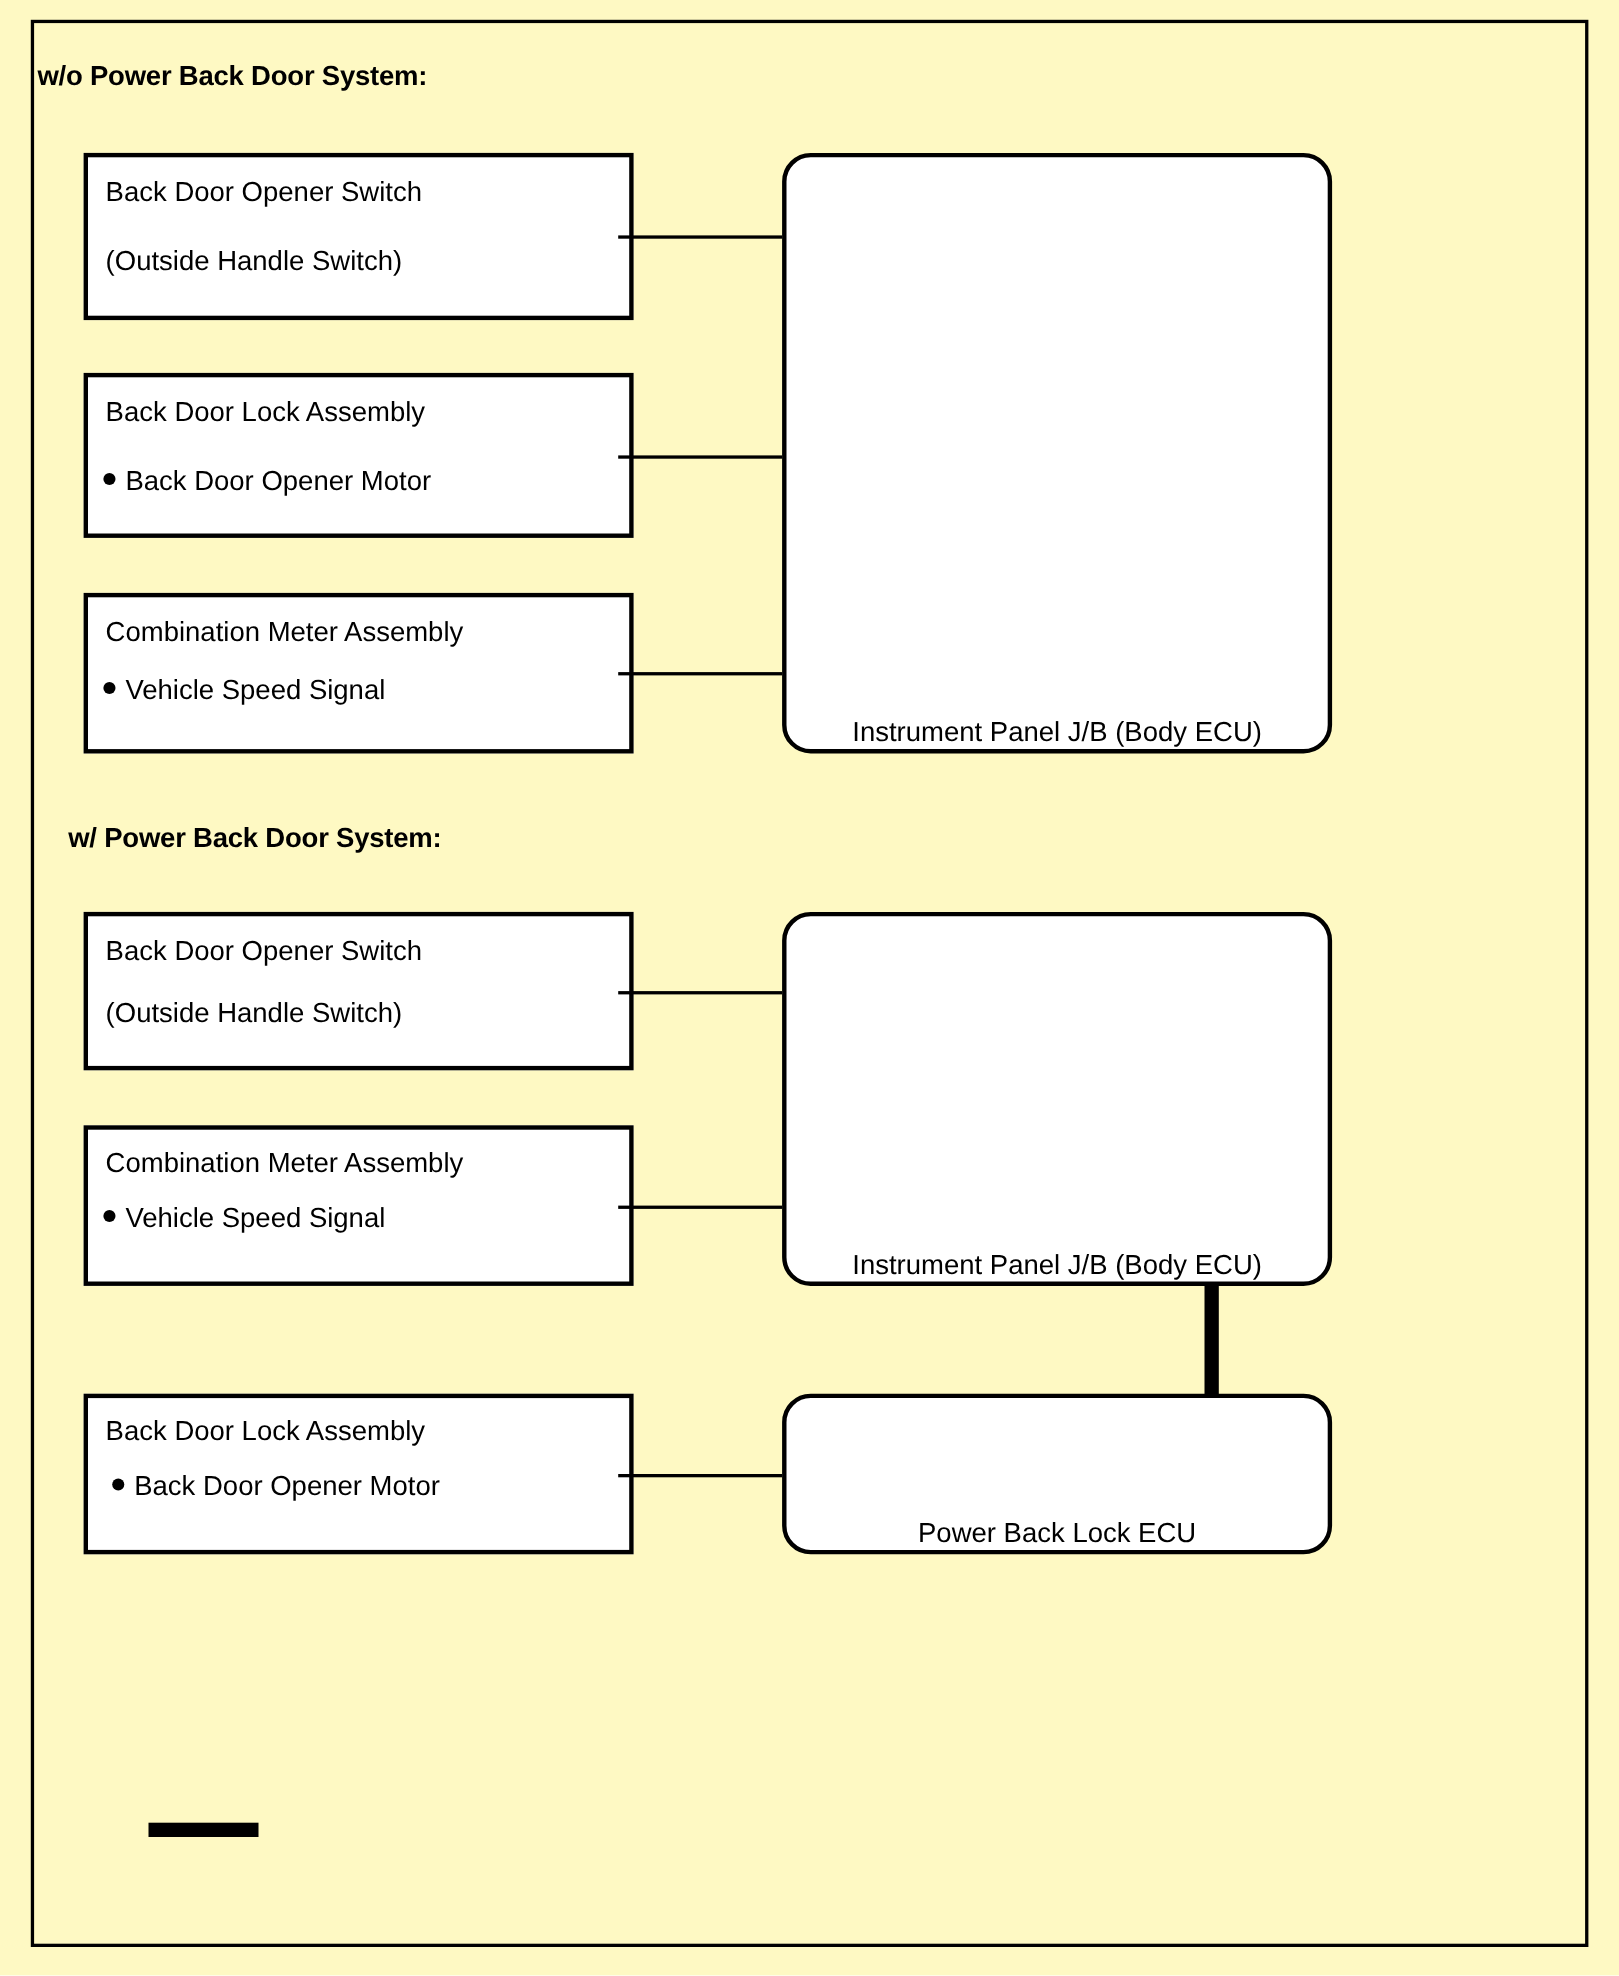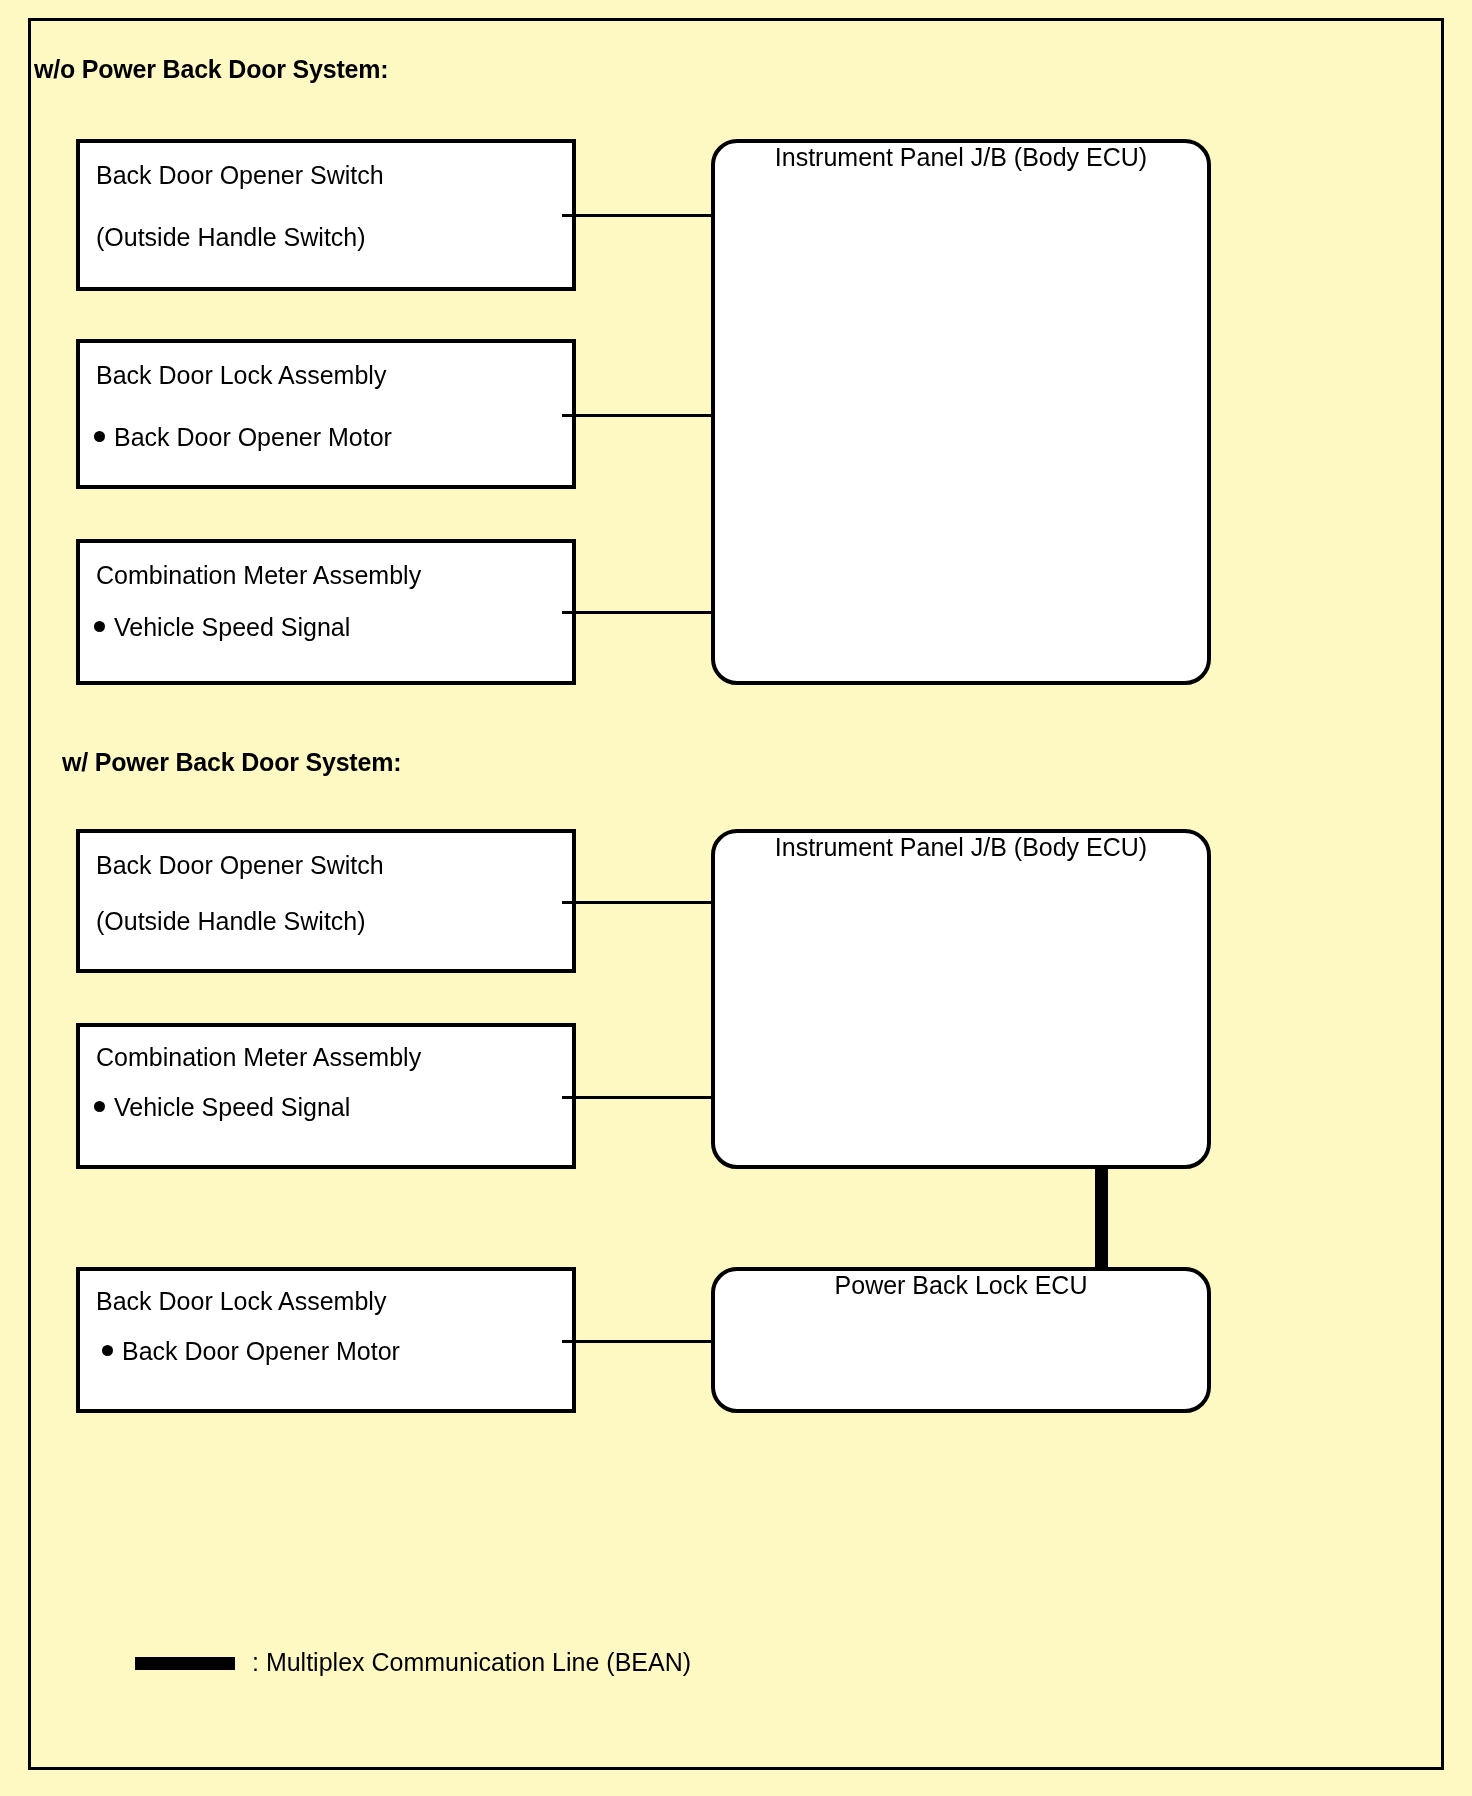--- a/index.html
+++ b/index.html
@@ -2,21 +2,21 @@
 <html><head>
 <meta charset="utf-8">
 <style>
   html,body{margin:0;padding:0;background:#ffffff;}
   body{font-family:"Liberation Sans",sans-serif;color:#000;}
   #page{position:relative;width:1472px;height:1796px;background:#fef9c3;overflow:hidden;}
   .frame{position:absolute;left:28px;top:18px;width:1416px;height:1752px;border:3px solid #000;box-sizing:border-box;}
   .heading{position:absolute;font-weight:bold;font-size:25px;letter-spacing:-0.2px;white-space:nowrap;}
   .box{position:absolute;border:4px solid #000;box-sizing:border-box;background:#fff;margin-left:14px;}
   .ecu{position:absolute;border:4px solid #000;border-radius:26px;box-sizing:border-box;background:#fff;
-       display:flex;align-items:flex-start;justify-content:center;}
+       display:flex;align-items:flex-end;justify-content:center;}
   .ecu-label{font-size:25px;white-space:nowrap;}
   .box-line{position:absolute;font-size:25px;white-space:nowrap;}
   .bullet-line{position:absolute;font-size:25px;white-space:nowrap;display:flex;align-items:baseline;}
   .bullet-dot{display:inline-block;width:11px;height:11px;border-radius:50%;background:#000;margin-right:9px;
               position:relative;top:-4px;flex:none;}
   .conn{position:absolute;background:#000;height:3px;}
   .bean{position:absolute;background:#000;}
   .legend-swatch{position:absolute;background:#000;}
   .legend-text{position:absolute;font-size:25px;white-space:nowrap;}
   .code{position:absolute;font-size:13px;font-weight:bold;letter-spacing:0.2px;white-space:nowrap;}
@@ -87,16 +87,15 @@
       <span>Back Door Opener Motor</span>
     </div>
   </div>
   <div class="conn" style="left:562px;top:1340px;width:149px;"></div>
 
   <div class="ecu" style="left:711px;top:1267px;width:500px;height:146px;">
     <span class="ecu-label">Power Back Lock ECU</span>
   </div>
 
   <div class="legend-swatch" style="left:135px;top:1657px;width:100px;height:13px;"></div>
-  <div class="legend-text" style="left:252px;top:1648px;">: Multiplex Communication Line (BEAN)</div>
 
   <div class="code" style="left:1331px;top:1810px;">B112717E01</div>
 </div>
 
 </body></html>

